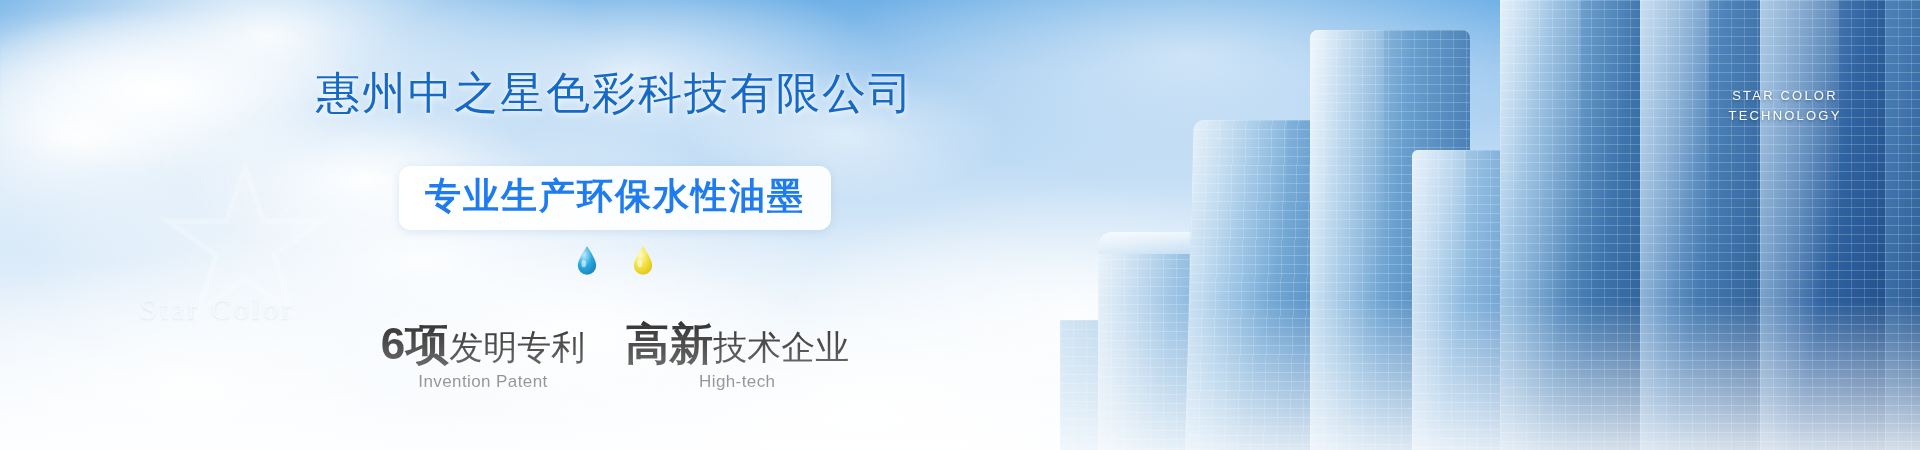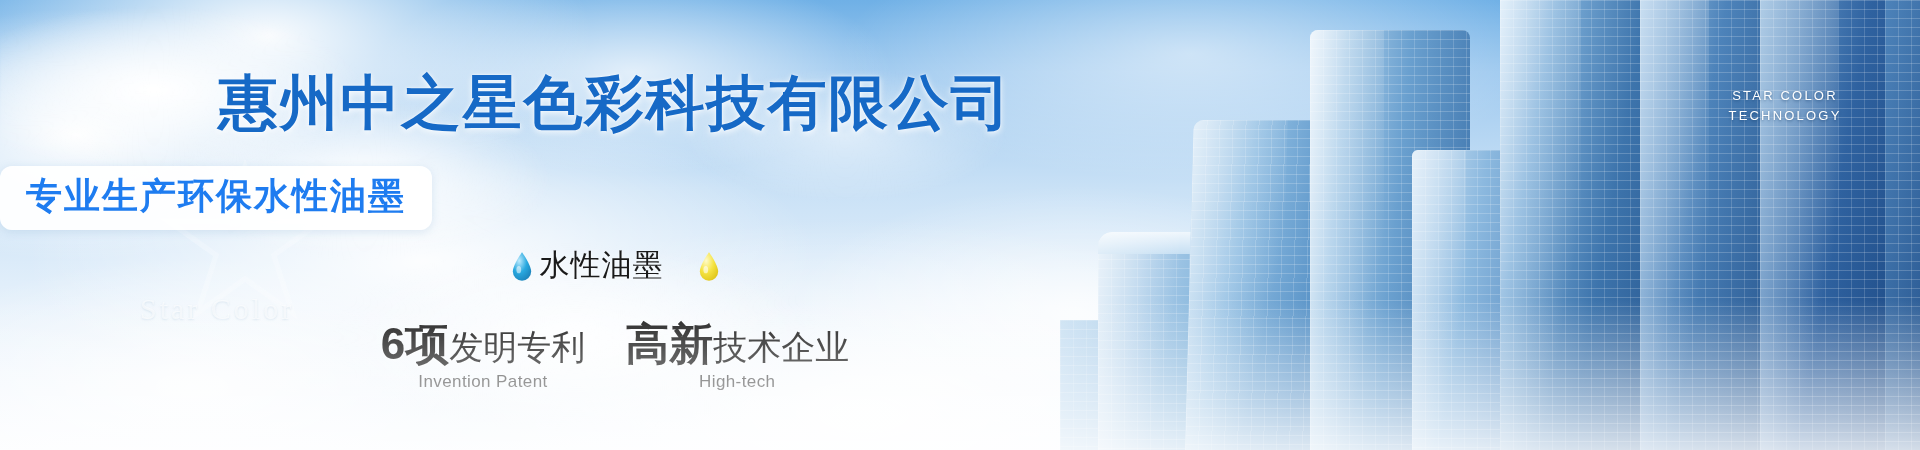--- a/index.html
+++ b/index.html
@@ -137,32 +137,32 @@
   .content {
     position:absolute;
     left:0; top:0;
     width:1230px; height:450px;
   }
 
   .title {
     position:absolute;
     left:0; right:0; top:64px;
     text-align:center;
-    font-size:59px;
-    font-weight:bold;
+    font-size:44px;
+    font-weight:normal;
     letter-spacing:2px;
     color:#1669c6;
     text-shadow:0 2px 6px rgba(255,255,255,0.85), 0 0 2px rgba(255,255,255,0.9);
     white-space:nowrap;
   }
 
   .subtitle-wrap {
     position:absolute;
     left:0; right:0; top:166px;
-    display:flex; justify-content:flex-start;
+    display:flex; justify-content:center;
   }
   .subtitle {
     background:rgba(255,255,255,0.93);
     color:#1e7cf0;
     font-size:36px;
     font-weight:bold;
     letter-spacing:2px;
     padding:6px 26px 9px 26px;
     border-radius:12px;
     white-space:nowrap;
@@ -301,21 +301,20 @@
               <radialGradient id="g0" cx="35%" cy="30%" r="75%">
                 <stop offset="0%" stop-color="#bdeafd"></stop>
                 <stop offset="55%" stop-color="#29a9e0"></stop>
                 <stop offset="100%" stop-color="#1d86be"></stop>
               </radialGradient>
             </defs>
             <path d="M12 1 C12 1 22 15 22 22 A10 10 0 0 1 2 22 C2 15 12 1 12 1 Z" fill="url(#g0)"></path>
             <ellipse cx="8.5" cy="20" rx="2.6" ry="4" fill="rgba(255,255,255,0.55)"></ellipse>
           </svg>
         </span>
-        <span class="feature-label">水性油墨</span>
       </div>
 
 
       <div class="feature">
         <span class="drop">
           <svg viewBox="0 0 24 32" aria-hidden="true">
             <defs>
               <radialGradient id="g2" cx="35%" cy="30%" r="75%">
                 <stop offset="0%" stop-color="#fffbc8"></stop>
                 <stop offset="55%" stop-color="#f5e342"></stop>

